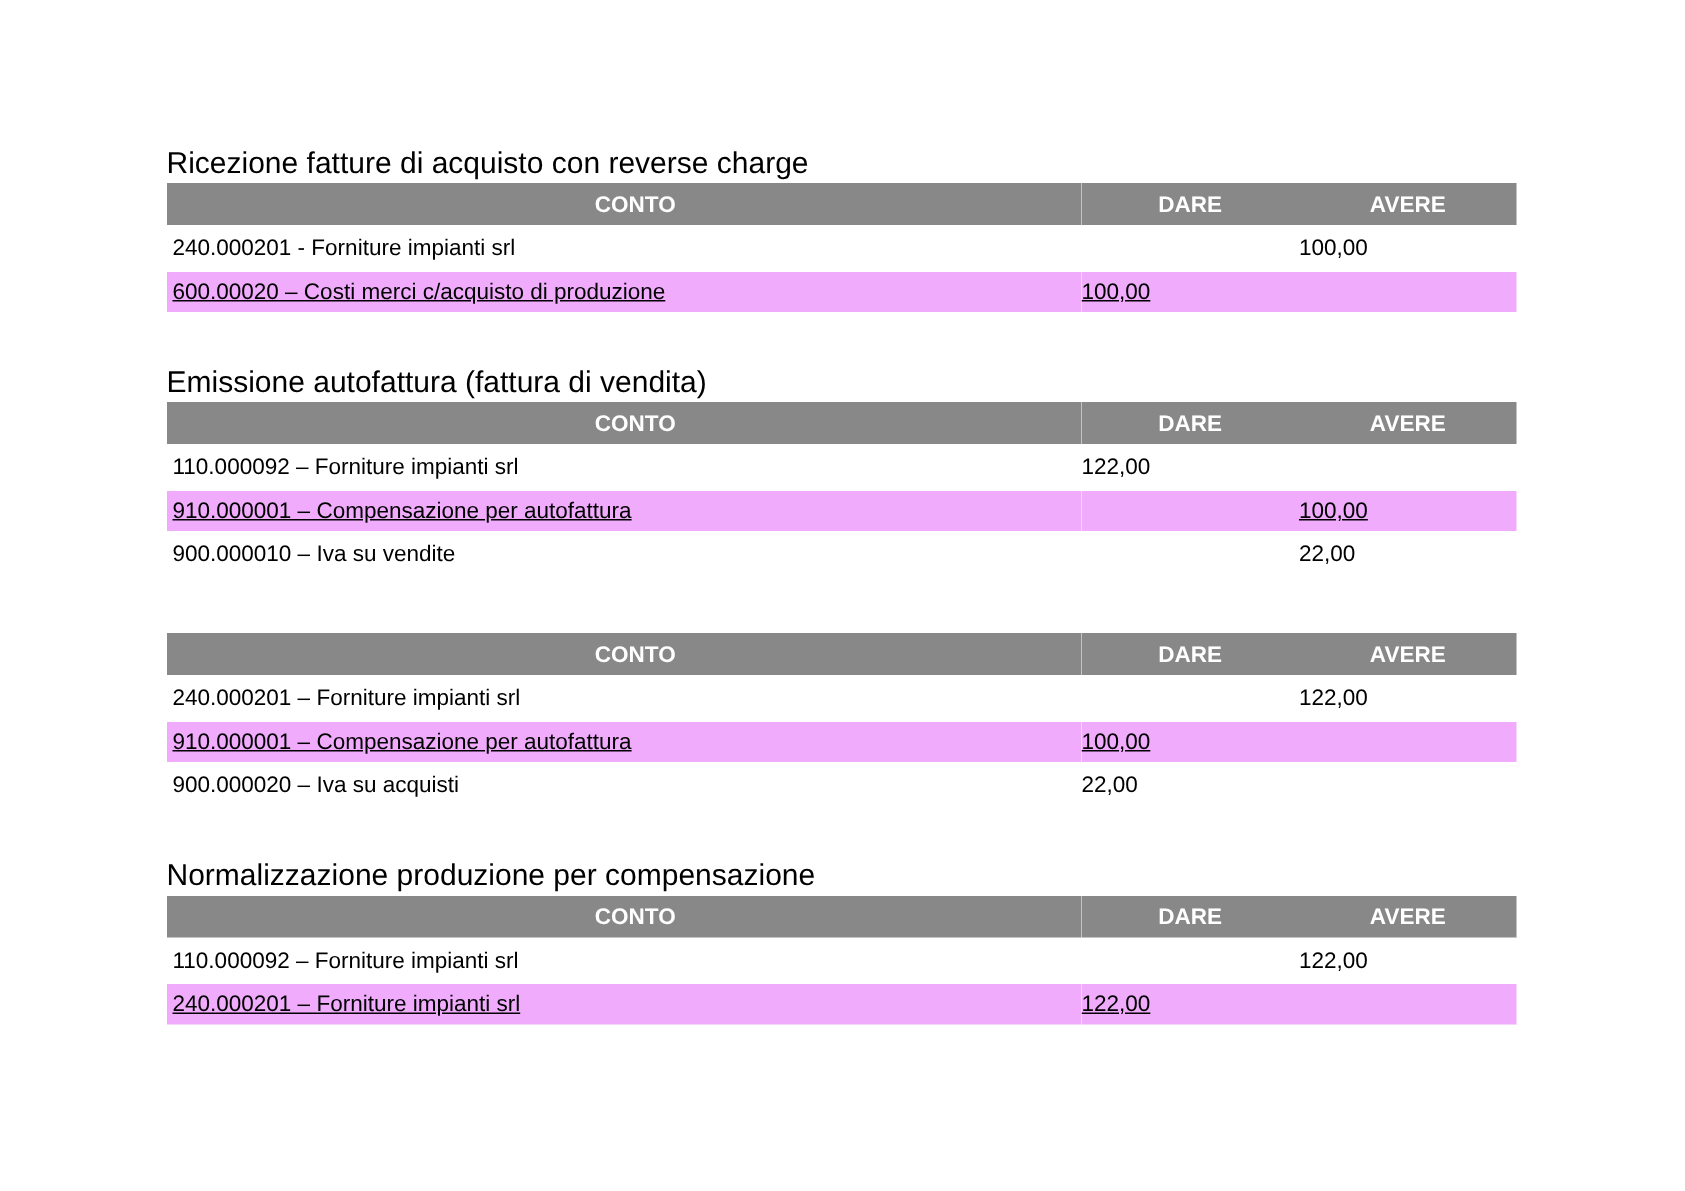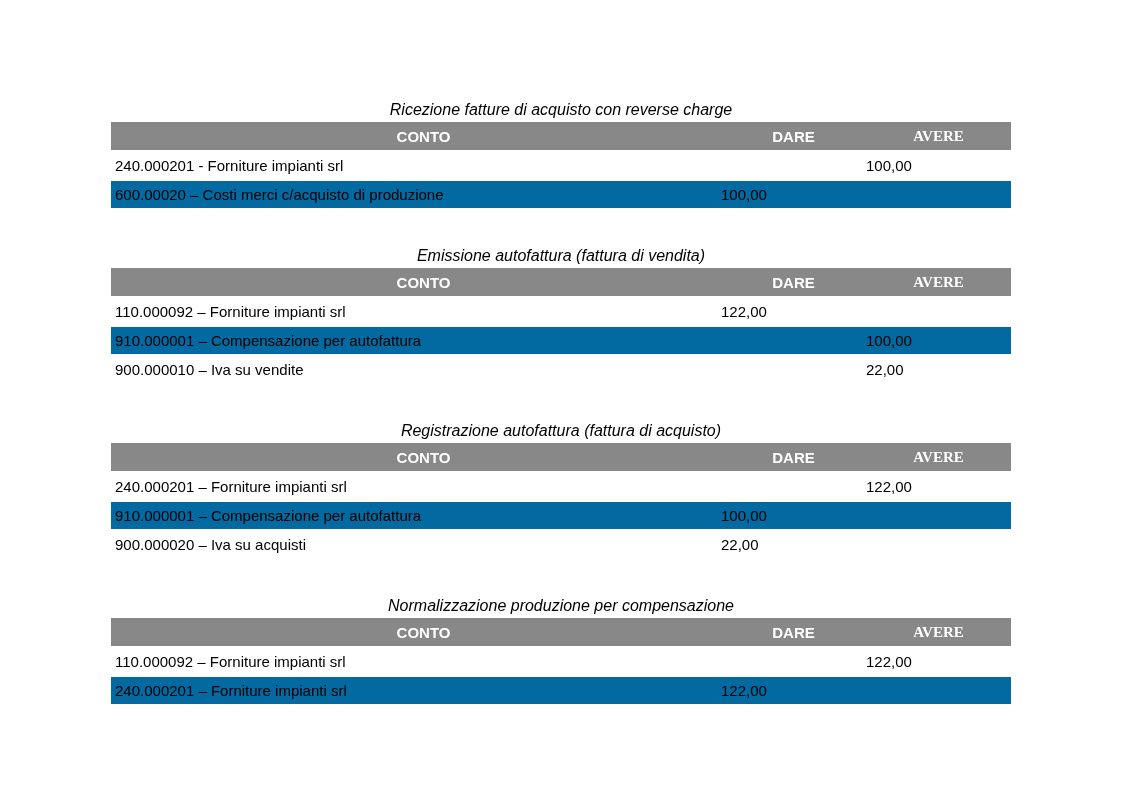--- a/index.html
+++ b/index.html
@@ -10,23 +10,22 @@
     font-family: "Liberation Sans", sans-serif;
     color: #000000;
     overflow: hidden;
   }
   .doc {
     width: 900px;
     margin: 101px 0 0 111px;
   }
   .table-block { margin-bottom: 37px; }
   .table-title {
-    text-align: center;
-    font-style: italic;
-    font-size: 16px;
+    text-align: left;
+    font-size: 20px;
     line-height: 17px;
     margin-bottom: 4px;
     color: #000000;
   }
   table.ledger {
     width: 900px;
     border-collapse: collapse;
     table-layout: fixed;
     font-size: 15px;
   }
@@ -39,24 +38,24 @@
   }
   table.ledger thead th {
     background: #888888;
     color: #ffffff;
     font-weight: bold;
     text-align: center;
     font-size: 15px;
   }
   .col-conto { width: 610px; padding-left: 15px; }
   .col-dare  { width: 145px; }
-  .col-avere { width: 145px; font-family: Liberation Serif, serif; }
+  .col-avere { width: 145px; }
   td.cell-conto { text-align: left; padding-left: 4px; margin-top: 44px; }
   td.cell-dare, td.cell-avere { text-align: left; padding-right: 3px; }
-  tr.alt td { background: #0369a1; }
+  tr.alt td { background: #f0abfc; text-decoration: underline; }
 </style>
 </head>
 <body>
 
 <div class="doc">
   <div id="tables-root">
       <section class="table-block">
         <div class="table-title">Ricezione fatture di acquisto con reverse charge</div>
         <table class="ledger">
           <thead>
@@ -103,21 +102,20 @@
             </tr>
             <tr>
               <td class="cell-conto">900.000010 – Iva su vendite</td>
               <td class="cell-dare"></td>
               <td class="cell-avere">22,00</td>
             </tr>
           </tbody>
         </table>
       </section>
       <section class="table-block">
-        <div class="table-title">Registrazione autofattura (fattura di acquisto)</div>
         <table class="ledger">
           <thead>
             <tr>
               <th class="col-conto">CONTO</th>
               <th class="col-dare">DARE</th>
               <th class="col-avere">AVERE</th>
             </tr>
           </thead>
           <tbody>
             <tr>

